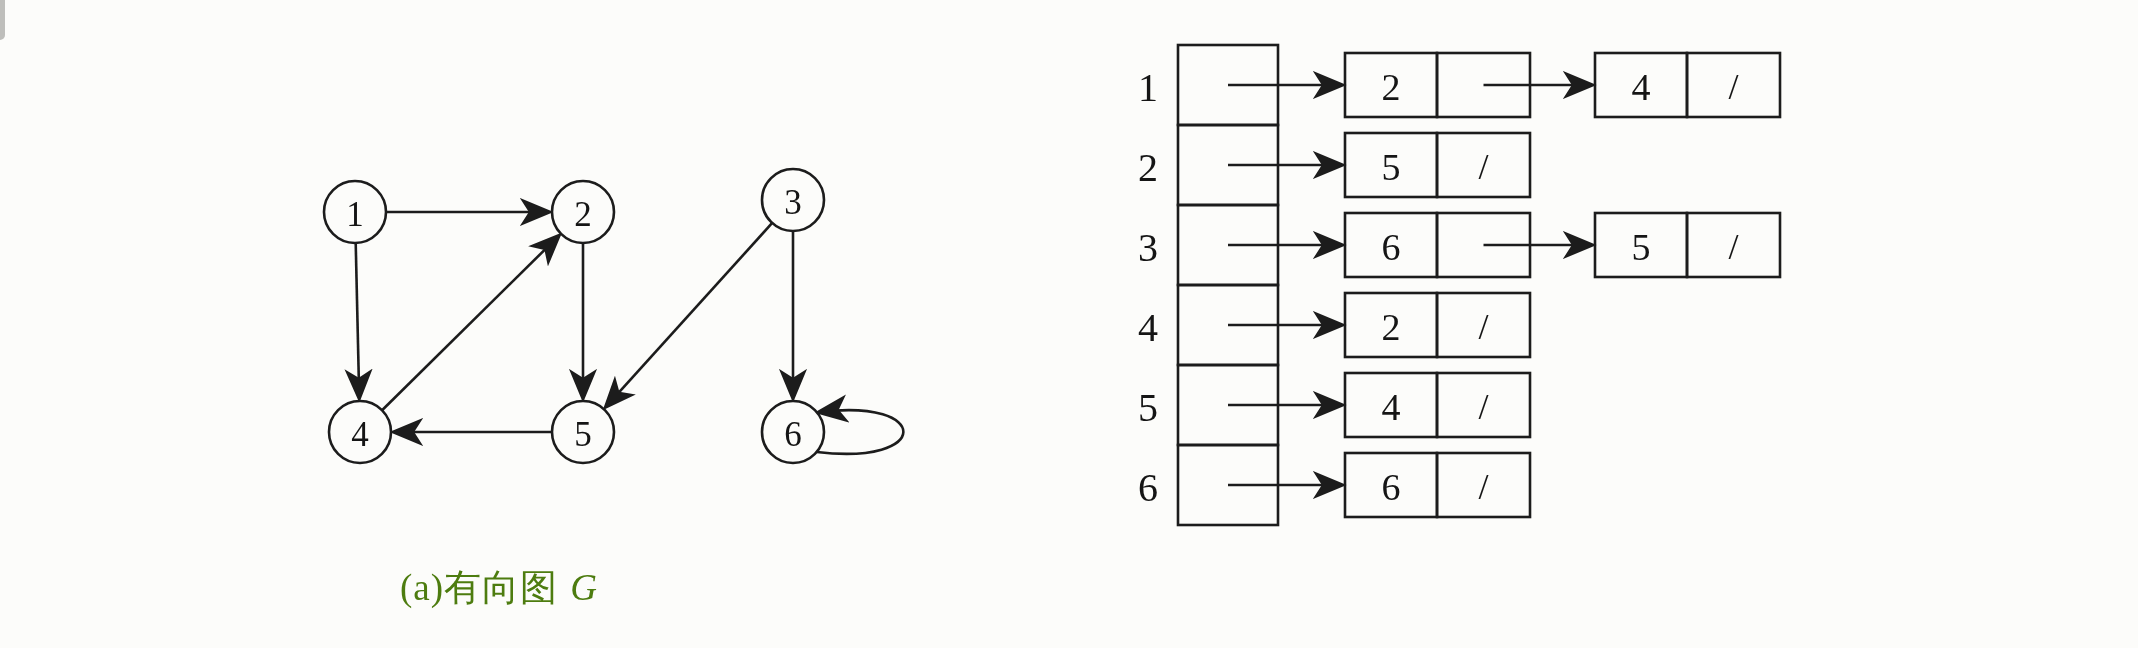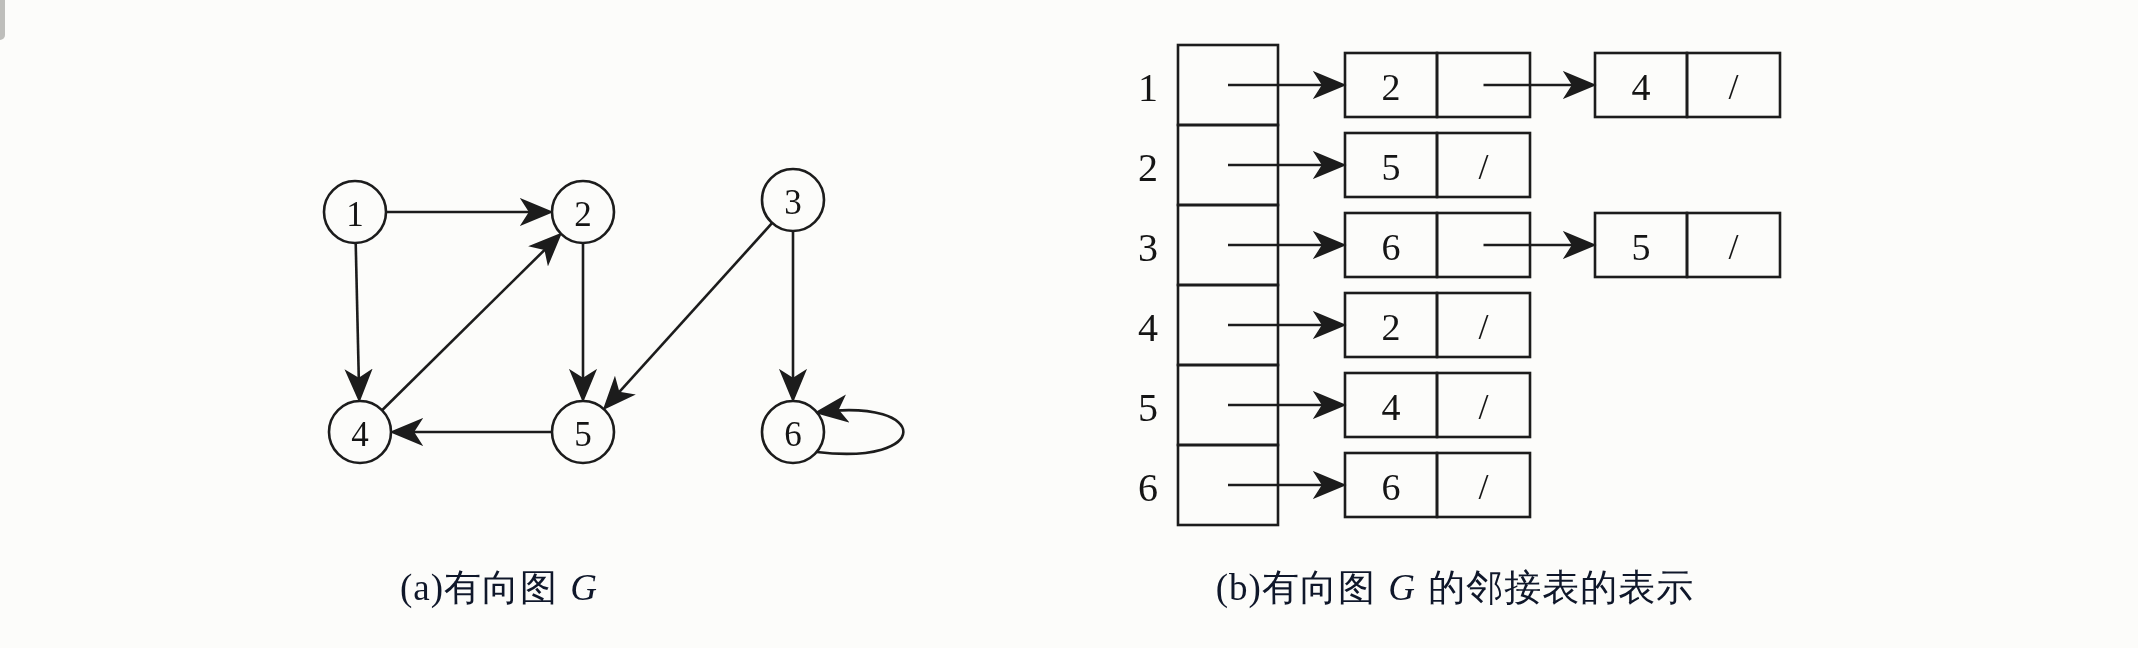--- a/index.html
+++ b/index.html
@@ -16,21 +16,21 @@
     background:#8a8a86;opacity:.55;border-bottom-right-radius:5px;
   }
   .fig-svg{position:absolute;display:block;}
   #graph-svg{left:200px;top:60px;}
   #adj-svg{left:1100px;top:20px;}
   .caption{
     position:absolute;top:566px;
     font-size:37px;line-height:44px;
     text-align:center;
     letter-spacing:1px;
-    color:#0f172a;
+    color:#4d7c0f;
   }
   .caption .var{font-style:italic;padding:0 2px;}
   #caption-a{left:220px;width:560px;}
   #caption-b{left:1105px;width:700px;}
   svg text{
     font-family:"Liberation Serif","DejaVu Serif",serif;
     fill:#151515;
   }
 </style>
 </head>
@@ -160,14 +160,13 @@
           <rect x="245" y="433" width="92" height="64" fill="none" stroke="#1c1c1c" stroke-width="2.6"></rect>
           <rect x="337" y="433" width="93" height="64" fill="none" stroke="#1c1c1c" stroke-width="2.6"></rect>
           <text x="291" y="467" text-anchor="middle" dominant-baseline="central" font-size="38">6</text>
           <text x="383.5" y="467" text-anchor="middle" dominant-baseline="central" font-size="36">/</text>
         </g>
       </g>
     </svg>
 
   <div class="caption" id="caption-a"><span>(a)有向图 </span><span class="var">G</span><span></span></div>
 
-  <div class="caption" id="caption-b"><span>(b)有向图 </span><span class="var">G</span><span> 的邻接表的表示</span></div>
 </div>
 
 </body></html>

